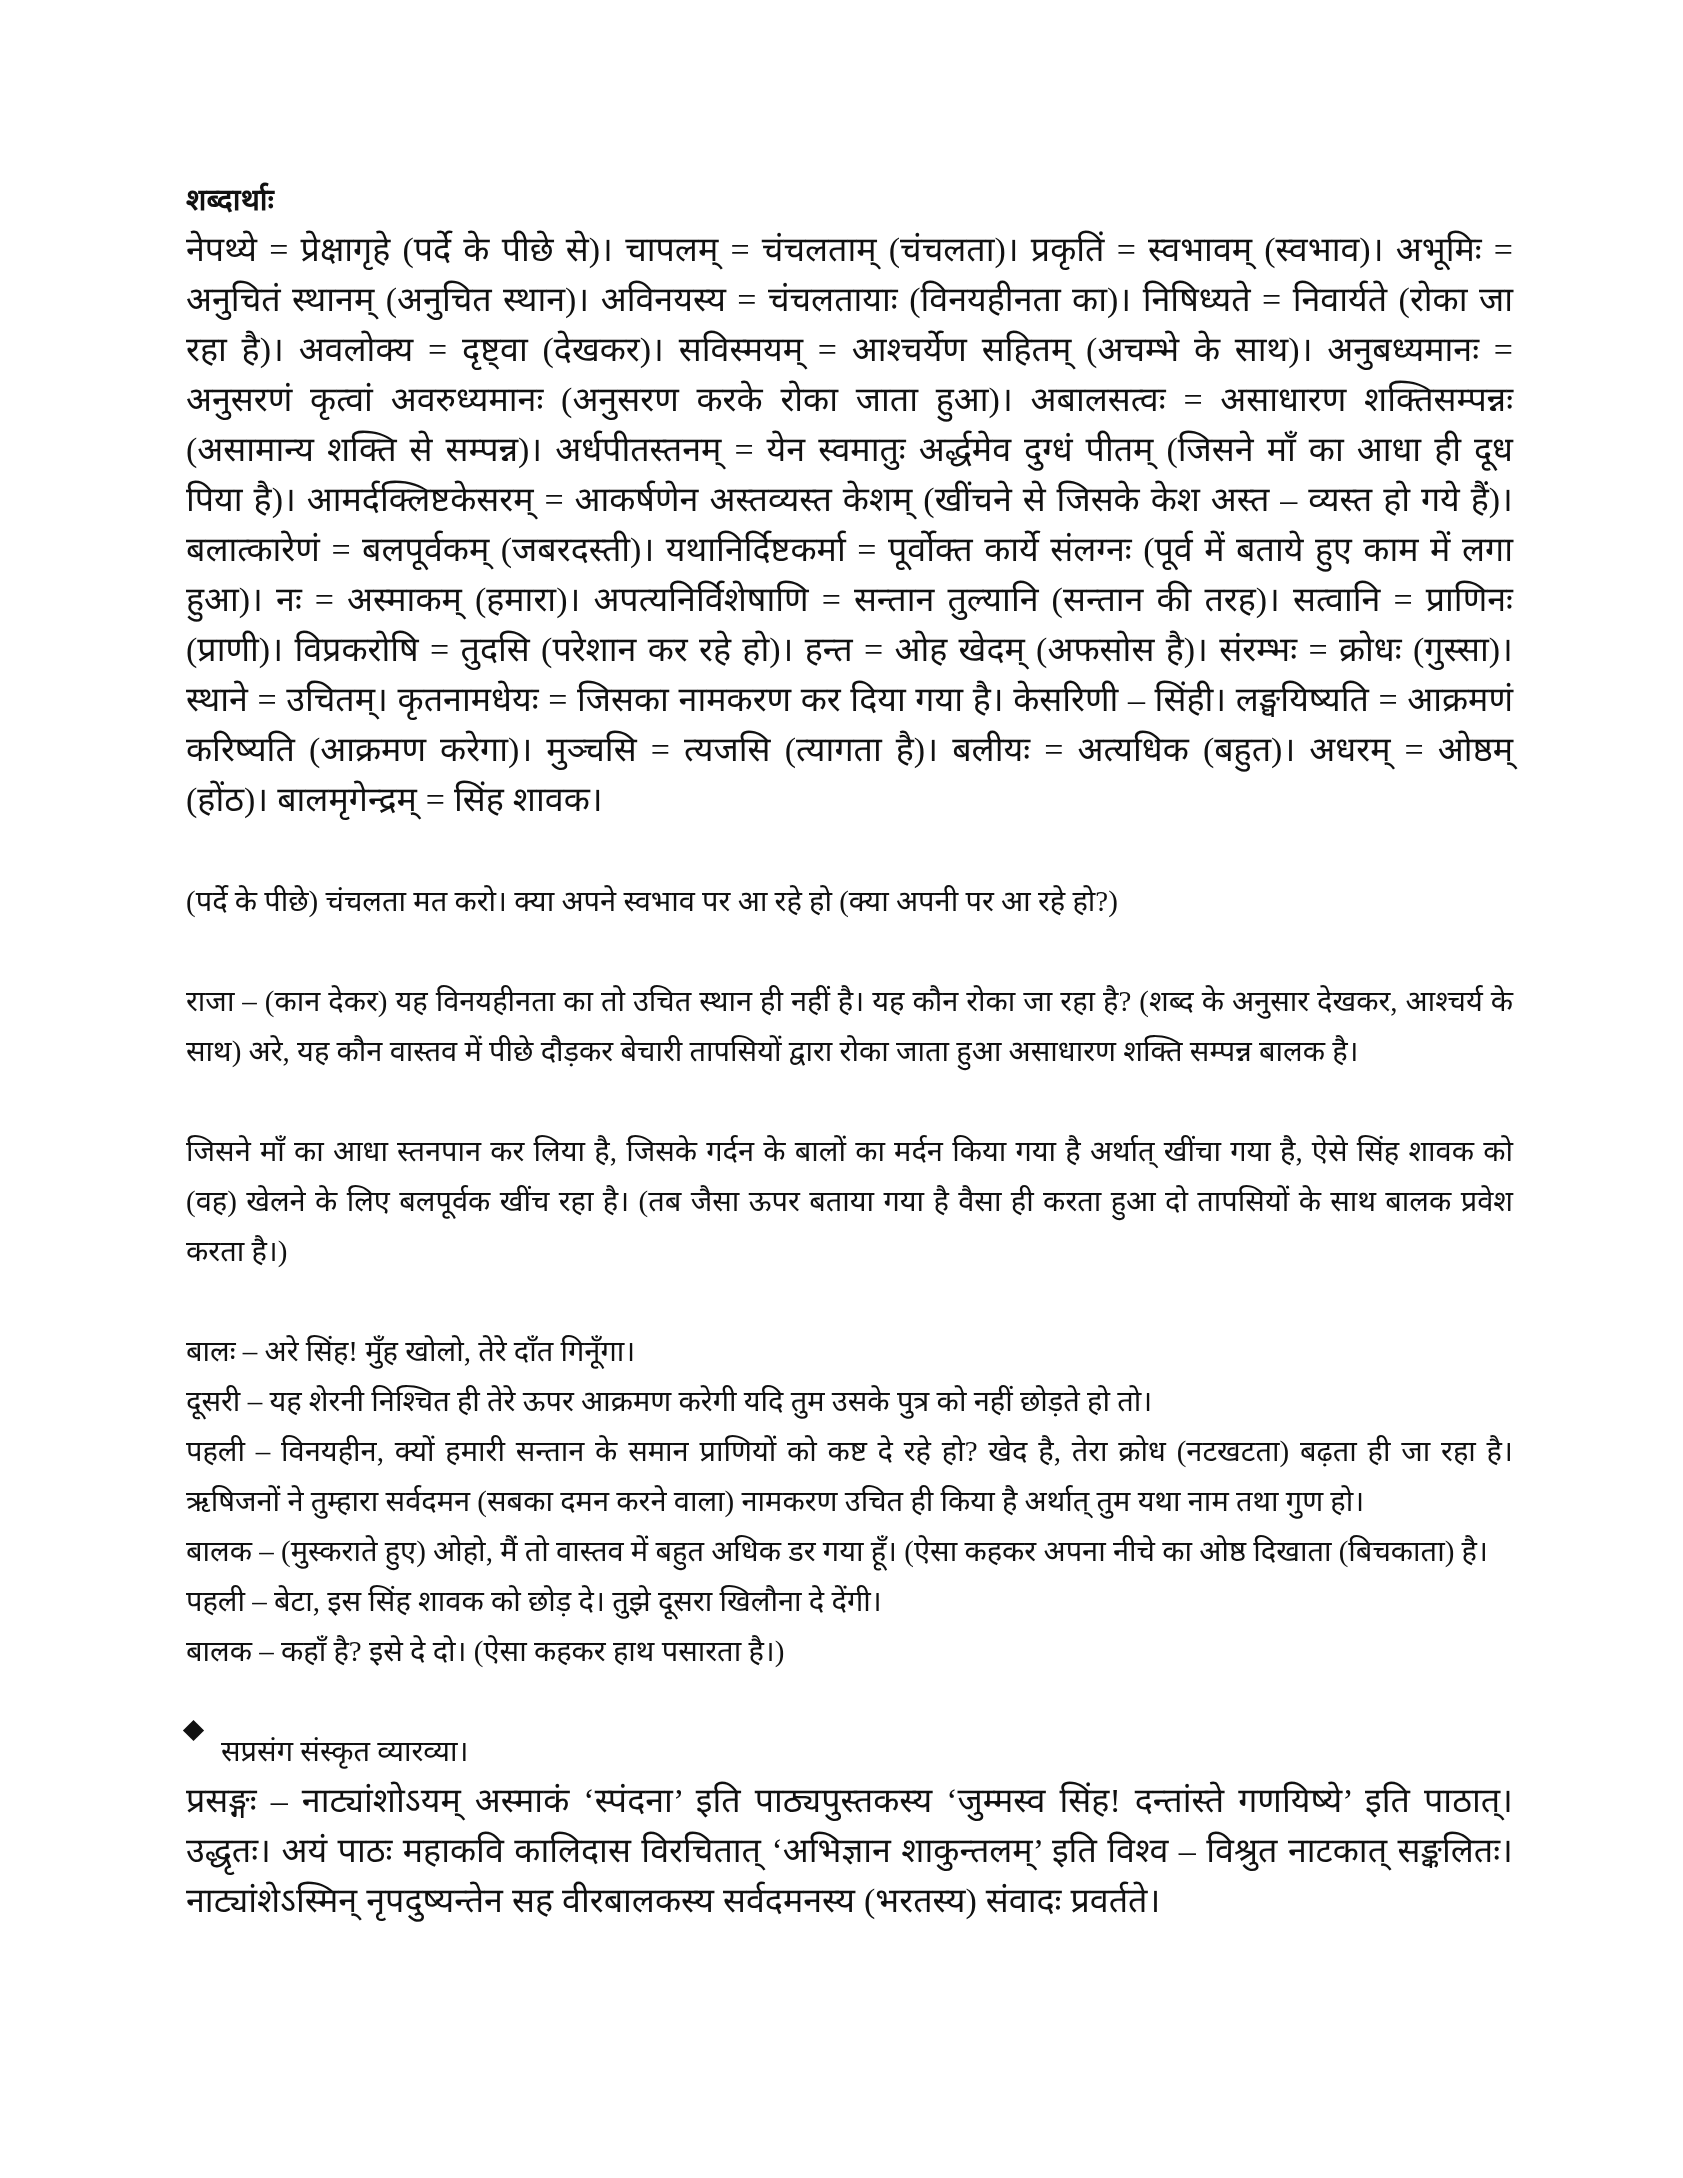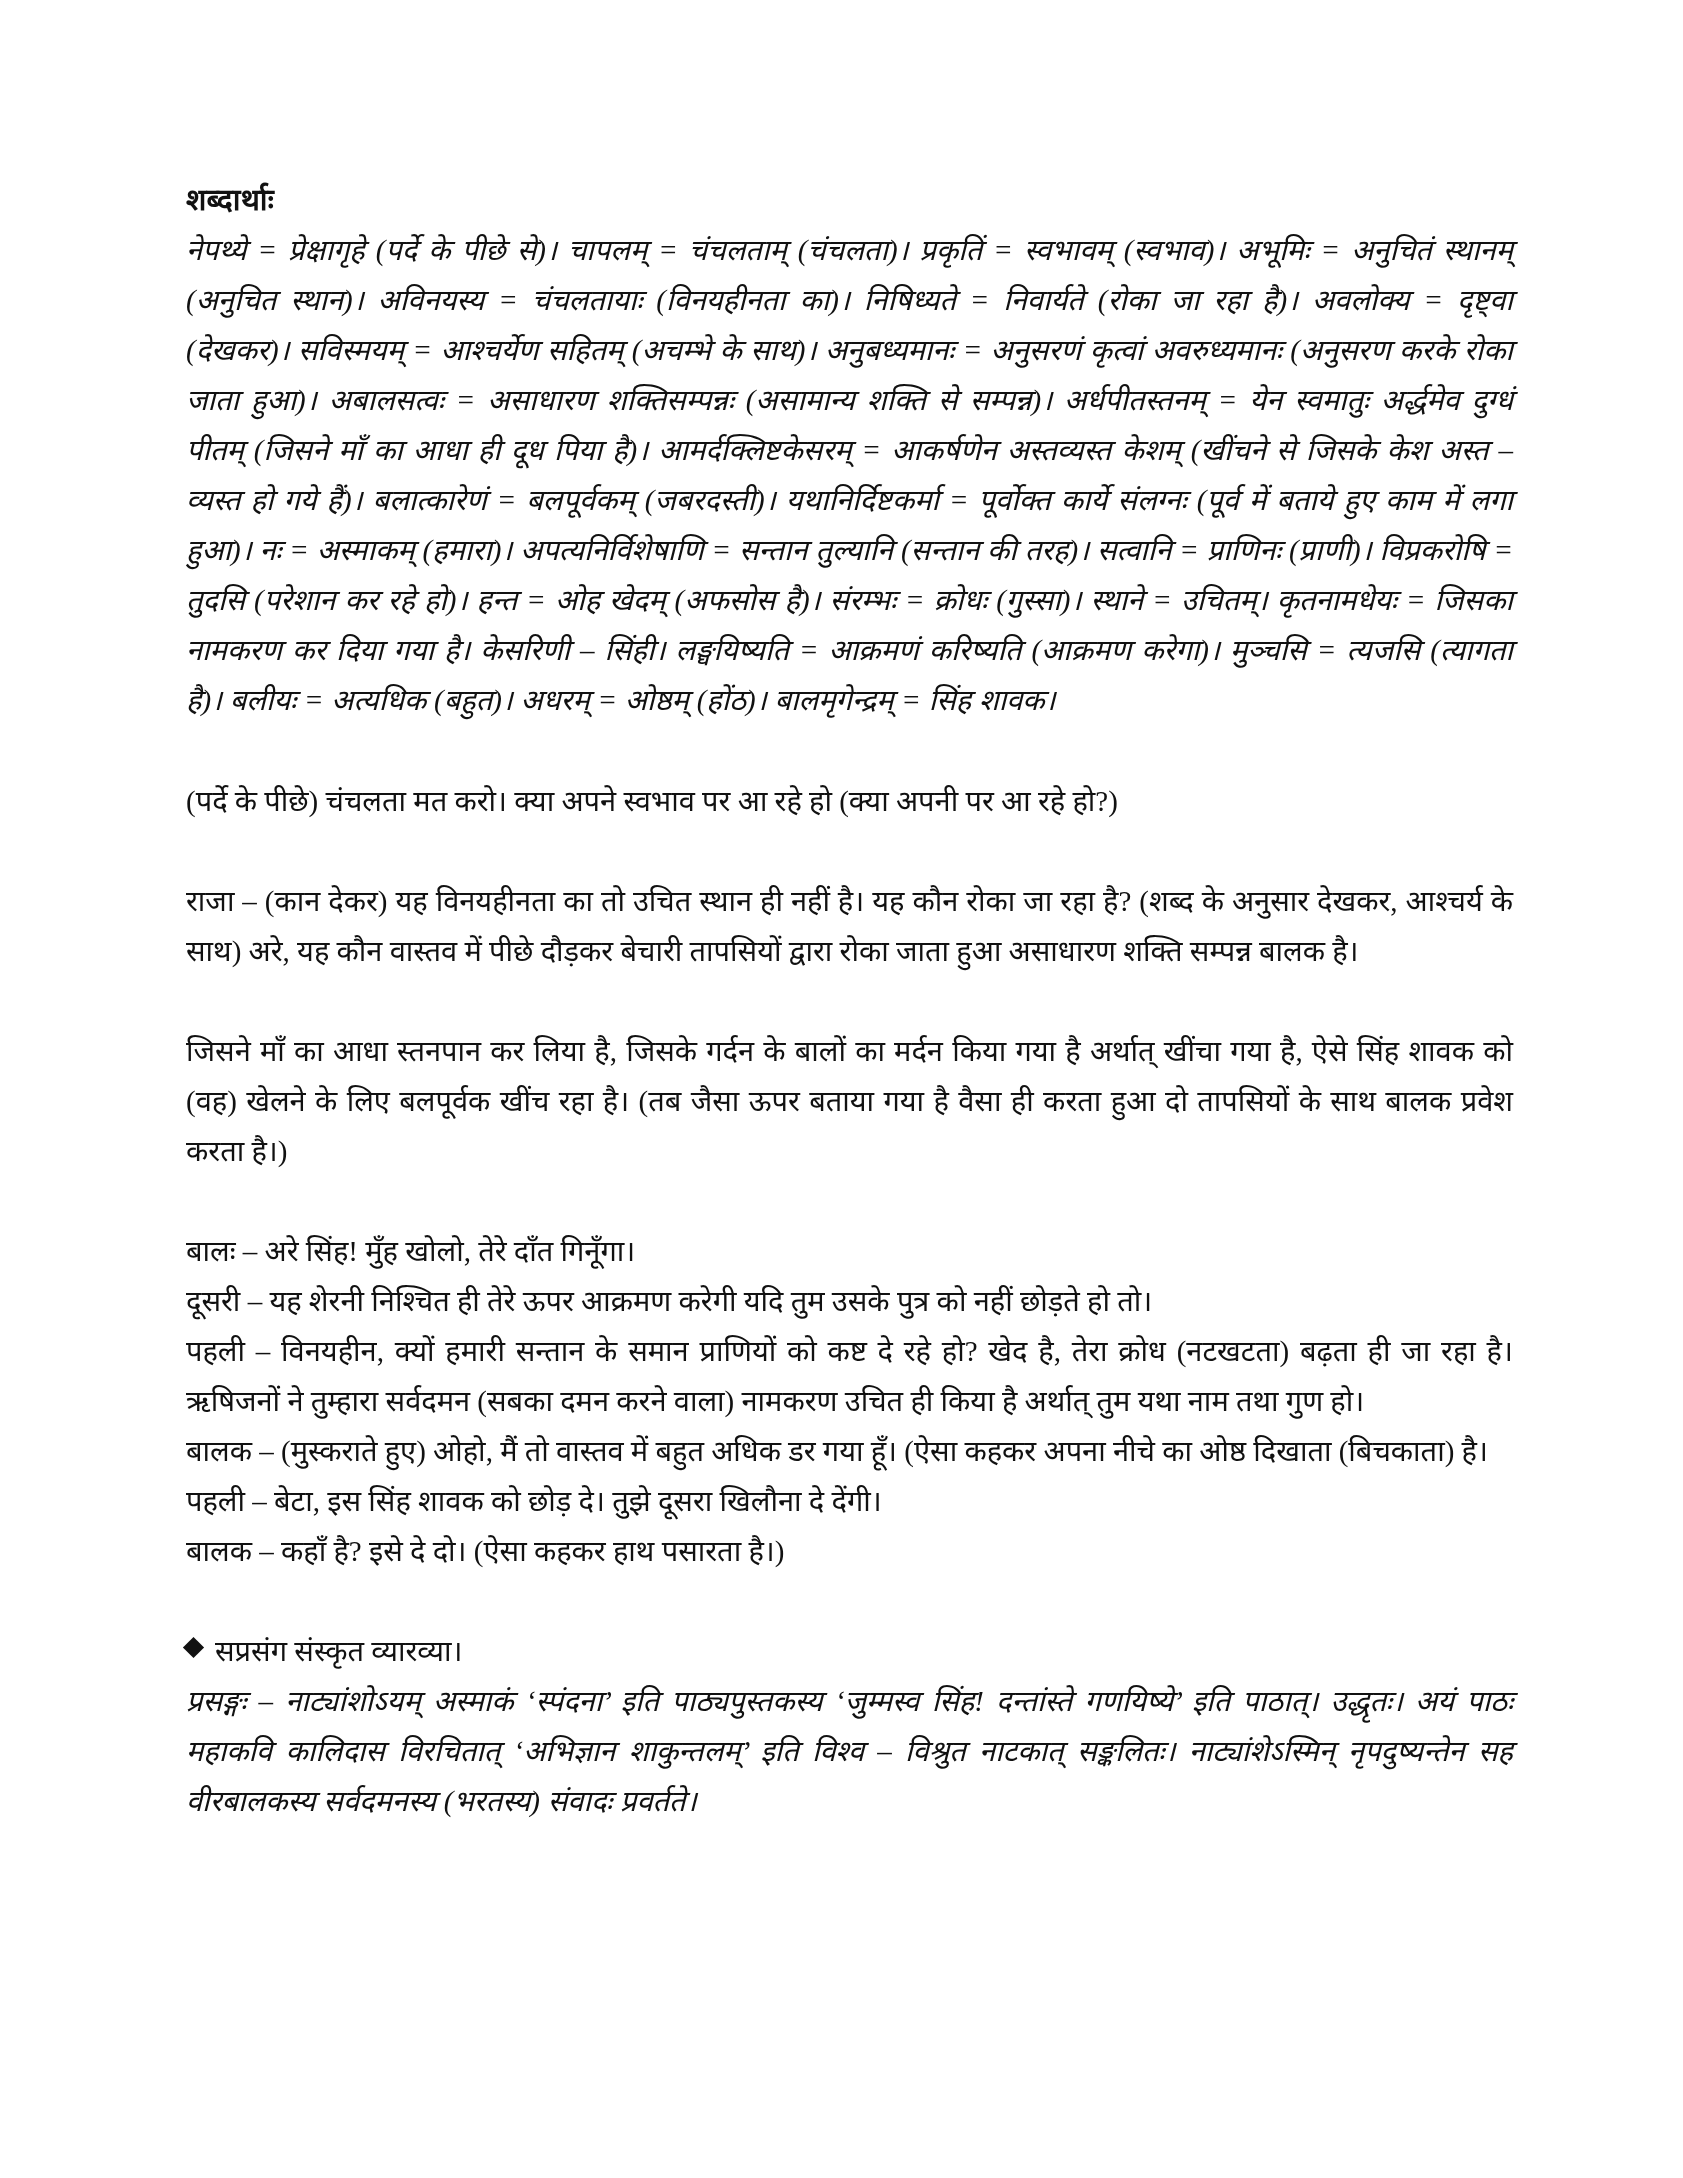--- a/index.html
+++ b/index.html
@@ -27,26 +27,25 @@
     width: 1327px;
   }
   .section-heading {
     font-weight: 700;
     font-size: 30px;
     line-height: 1.35;
     margin: 0 0 4px 0;
     letter-spacing: 0.2px;
   }
   .body-block {
-    font-size: 29px;
+    font-size: 34px;
     line-height: 50px;
     text-align: left;
     margin: 0;
     word-spacing: 0.5px;
-    font-style: italic;
   }
   .para {
     font-size: 29px;
     line-height: 50px;
     margin: 0;
   }
   .gap-lg { height: 51px; }
   .gap-md { height: 50px; }
   .heading-anuvad {
     font-weight: 700;
@@ -54,22 +53,22 @@
     line-height: 1.4;
     margin: 0 0 2px 0;
   }
   .dialogue-line {
     font-size: 29px;
     line-height: 50px;
     margin: 0;
   }
   .bullet-row {
     display: flex;
-    align-items: center;
-    gap: 14px;
+    align-items: flex-start;
+    gap: 20px;
     font-size: 29px;
     line-height: 50px;
   }
   .diamond {
     display: inline-block;
     width: 15px;
     height: 15px;
     background: #111111;
     transform: rotate(45deg);
     flex: 0 0 auto;

